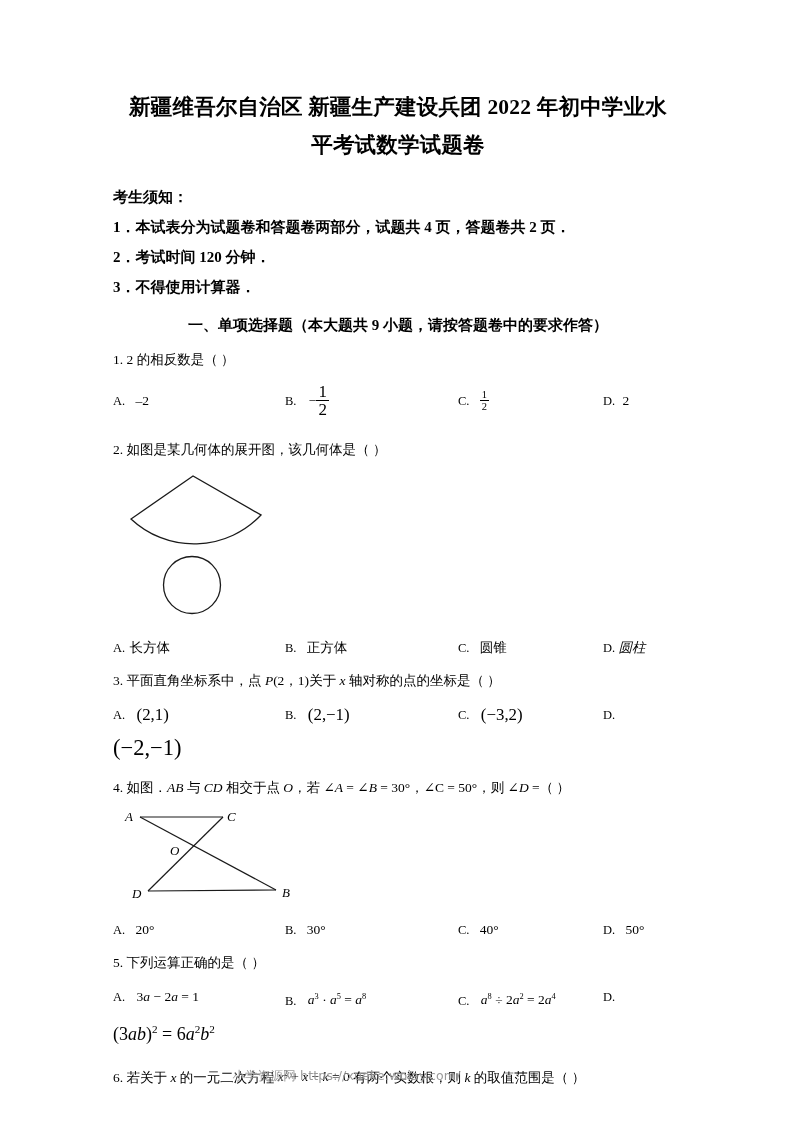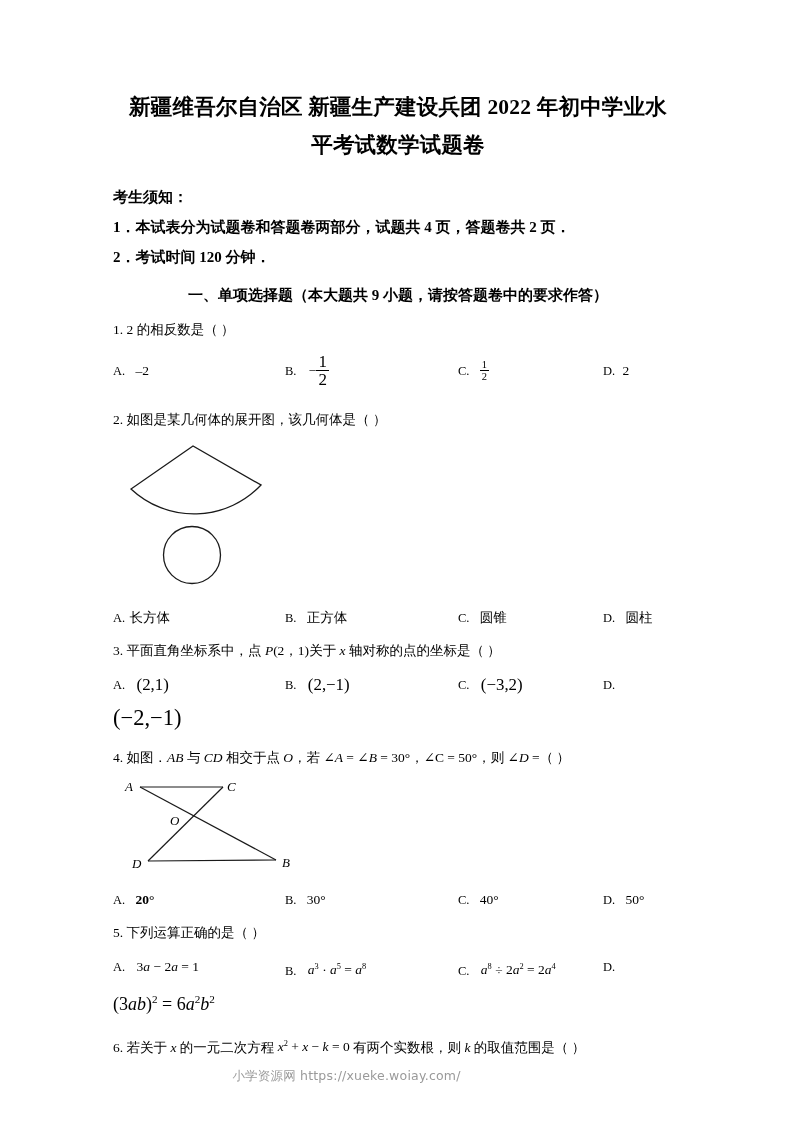--- a/index.html
+++ b/index.html
@@ -141,20 +141,21 @@
   <div class="content">
 
     <div class="doc-title">
       <span class="line1">新疆维吾尔自治区 新疆生产建设兵团 2022 年初中学业水</span>
       <span class="line2">平考试数学试题卷</span>
     </div>
 
     <div class="notice-head">考生须知：</div>
     <div class="notice-item">1．本试表分为试题卷和答题卷两部分，试题共 4 页，答题卷共 2 页．</div>
     <div class="notice-item">2．考试时间 120 分钟．</div>
+    <div class="notice-item">3．不得使用计算器．</div>
 
     <div class="section-head">一、单项选择题（本大题共 9 小题，请按答题卷中的要求作答）</div>
 
     <div class="qstem">1. 2 的相反数是（      ）</div>
     <div class="opts tall">
       <span class="opt o-a">
         <span class="lbl">A.</span>
         <span style="margin-left:7px;">–2</span>
       </span>
       <span class="opt o-b">
@@ -188,21 +189,21 @@
       <span class="opt o-b">
         <span class="lbl">B.</span>
         <span style="margin-left:7px;">正方体</span>
       </span>
       <span class="opt o-c">
         <span class="lbl">C.</span>
         <span style="margin-left:7px;">圆锥</span>
       </span>
       <span class="opt o-d">
         <span class="lbl">D.</span>
-        <span style="margin-left:7px;">圆柱</span>
+        <span style="font-style:italic;">圆柱</span>
       </span>
     </div>
 
     <div class="qstem"><span>3. 平面直角坐标系中，点 </span><span class="mi">P</span><span>(2，1)</span><span>关于 </span><span class="mi">x</span><span> 轴对称的点的坐标是（      ）</span></div>
     <div class="opts" style="height:30px;line-height:30px;">
       <span class="opt o-a">
         <span class="lbl">A.</span>
         <span class="paren" style="margin-left:8px;">(2,1)</span>
       </span>
       <span class="opt o-b">
@@ -234,21 +235,21 @@
         <text x="114" y="18" font-family="Liberation Serif, serif" font-size="13" font-style="italic" fill="#000">C</text>
         <text x="19" y="95" font-family="Liberation Serif, serif" font-size="13" font-style="italic" fill="#000">D</text>
         <text x="169" y="94" font-family="Liberation Serif, serif" font-size="13" font-style="italic" fill="#000">B</text>
         <text x="57" y="52" font-family="Liberation Serif, serif" font-size="13" font-style="italic" fill="#000">O</text>
       </svg>
     </div>
 
     <div class="opts">
       <span class="opt o-a">
         <span class="lbl">A.</span>
-        <span style="margin-left:7px;font-weight:bold;">20°</span>
+        <span style="margin-left:7px;">20°</span>
       </span>
       <span class="opt o-b">
         <span class="lbl">B.</span>
         <span style="margin-left:7px;">30°</span>
       </span>
       <span class="opt o-c">
         <span class="lbl">C.</span>
         <span style="margin-left:7px;">40°</span>
       </span>
       <span class="opt o-d">

